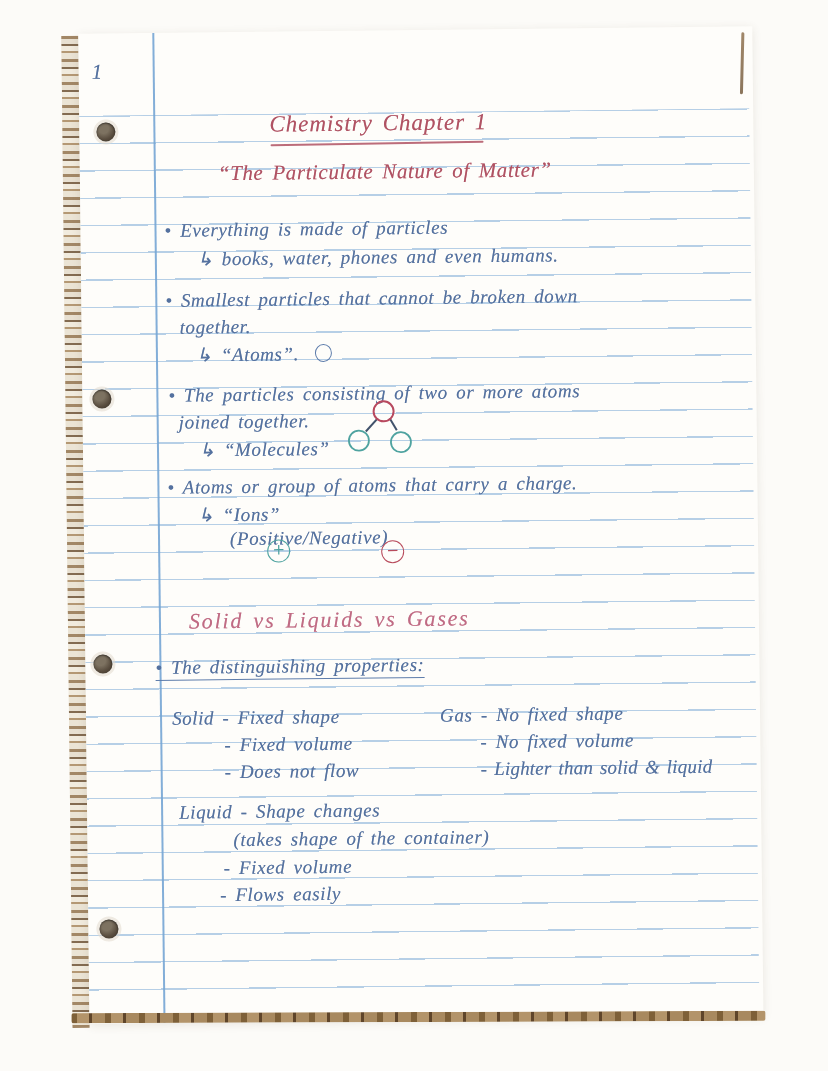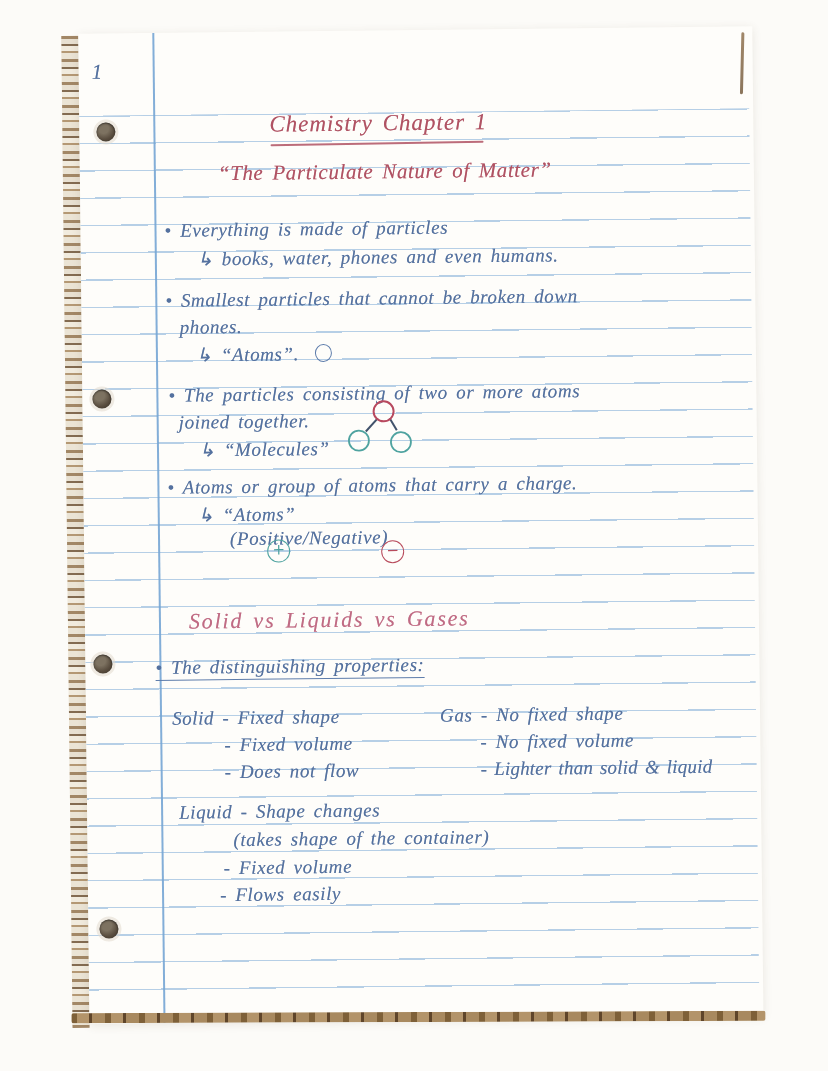--- a/index.html
+++ b/index.html
@@ -106,38 +106,38 @@
     <div class="hw" style="left:13px;top:26px;font-size:21px;">1</div>
 
     <div class="hw hw-red t-title" style="left:190px;top:80px;">Chemistry Chapter 1</div>
     <div id="title-underline"></div>
     <div class="hw hw-red t-sub" style="left:138px;top:129px;">“The Particulate Nature of Matter”</div>
 
     <div class="hw" style="left:84px;top:187px;">• Everything is made of particles</div>
     <div class="hw" style="left:116px;top:215px;">↳ books, water, phones and even humans.</div>
 
     <div class="hw" style="left:84px;top:257px;">• Smallest particles that cannot be broken down</div>
-    <div class="hw" style="left:98px;top:284px;">phones.</div>
+    <div class="hw" style="left:98px;top:284px;">together.</div>
     <div class="hw" style="left:114px;top:311px;">
       <span>↳ “Atoms”.</span><span class="atom-circle"></span>
     </div>
 
     <div class="hw" style="left:86px;top:352px;">• The particles consisting of two or more atoms</div>
     <div class="hw" style="left:96px;top:379px;">joined together.</div>
     <div class="hw" style="left:116px;top:406px;">↳ “Molecules”</div>
     <svg id="molecule" width="84" height="62" viewBox="0 0 84 62">
       <line x1="37" y1="20" x2="25" y2="33" stroke="#41526b" stroke-width="2"></line>
       <line x1="49" y1="20" x2="56" y2="32" stroke="#41526b" stroke-width="2"></line>
       <circle cx="43" cy="13" r="10" fill="none" stroke="#b8495f" stroke-width="2"></circle>
       <circle cx="18" cy="42" r="10" fill="none" stroke="#4fa3a0" stroke-width="1.8"></circle>
       <circle cx="60" cy="44" r="10" fill="none" stroke="#4fa3a0" stroke-width="1.8"></circle>
     </svg>
 
     <div class="hw" style="left:84px;top:444px;">• Atoms or group of atoms that carry a charge.</div>
-    <div class="hw" style="left:114px;top:471px;">↳ “Atoms”</div>
+    <div class="hw" style="left:114px;top:471px;">↳ “Ions”</div>
     <div class="hw" style="left:146px;top:496px;">(Positive/Negative)</div>
     <div class="ion ion-pos" style="left:183px;top:508px;">+</div>
     <div class="ion ion-neg" style="left:297px;top:510px;">−</div>
 
     <div class="hw hw-pink t-head" style="left:104px;top:576px;">Solid vs Liquids vs Gases</div>
     <div class="hw" style="left:70px;top:624px;">
       <span class="underlined">• The distinguishing properties:</span>
     </div>
 
     <div class="hw" style="left:86px;top:675px;">Solid - Fixed shape</div>

